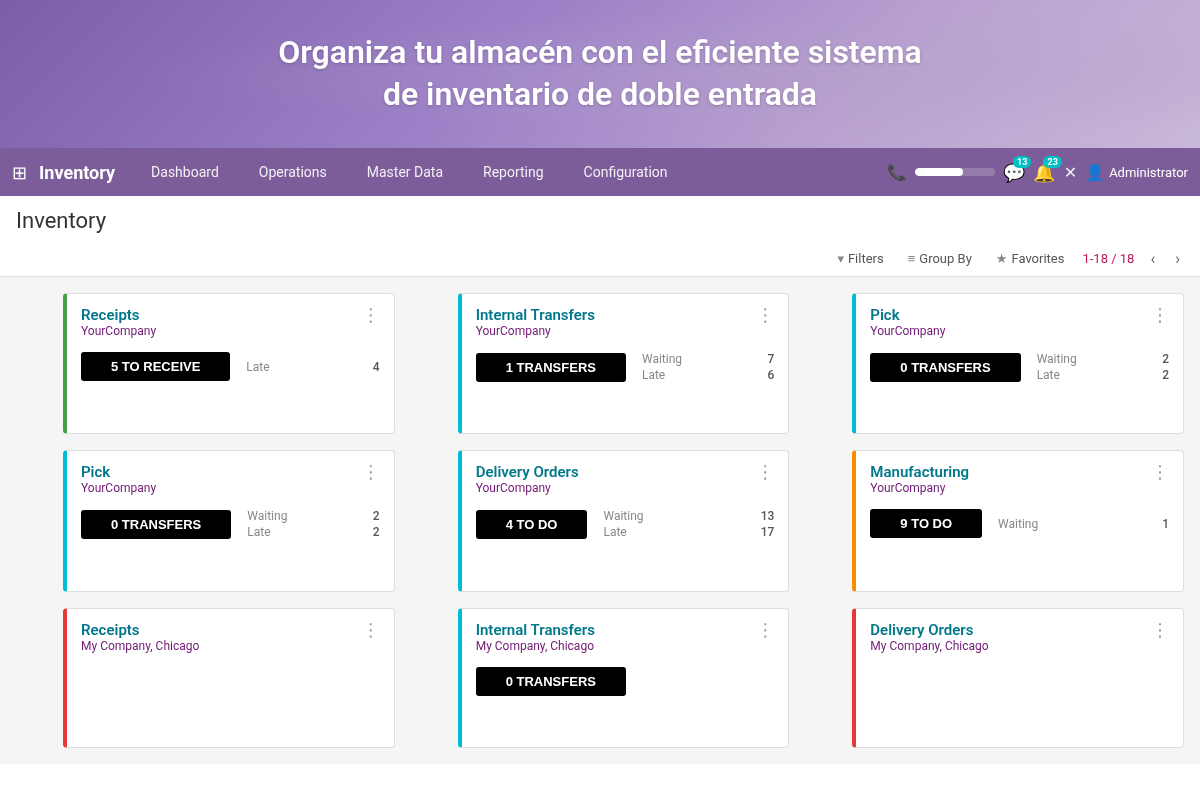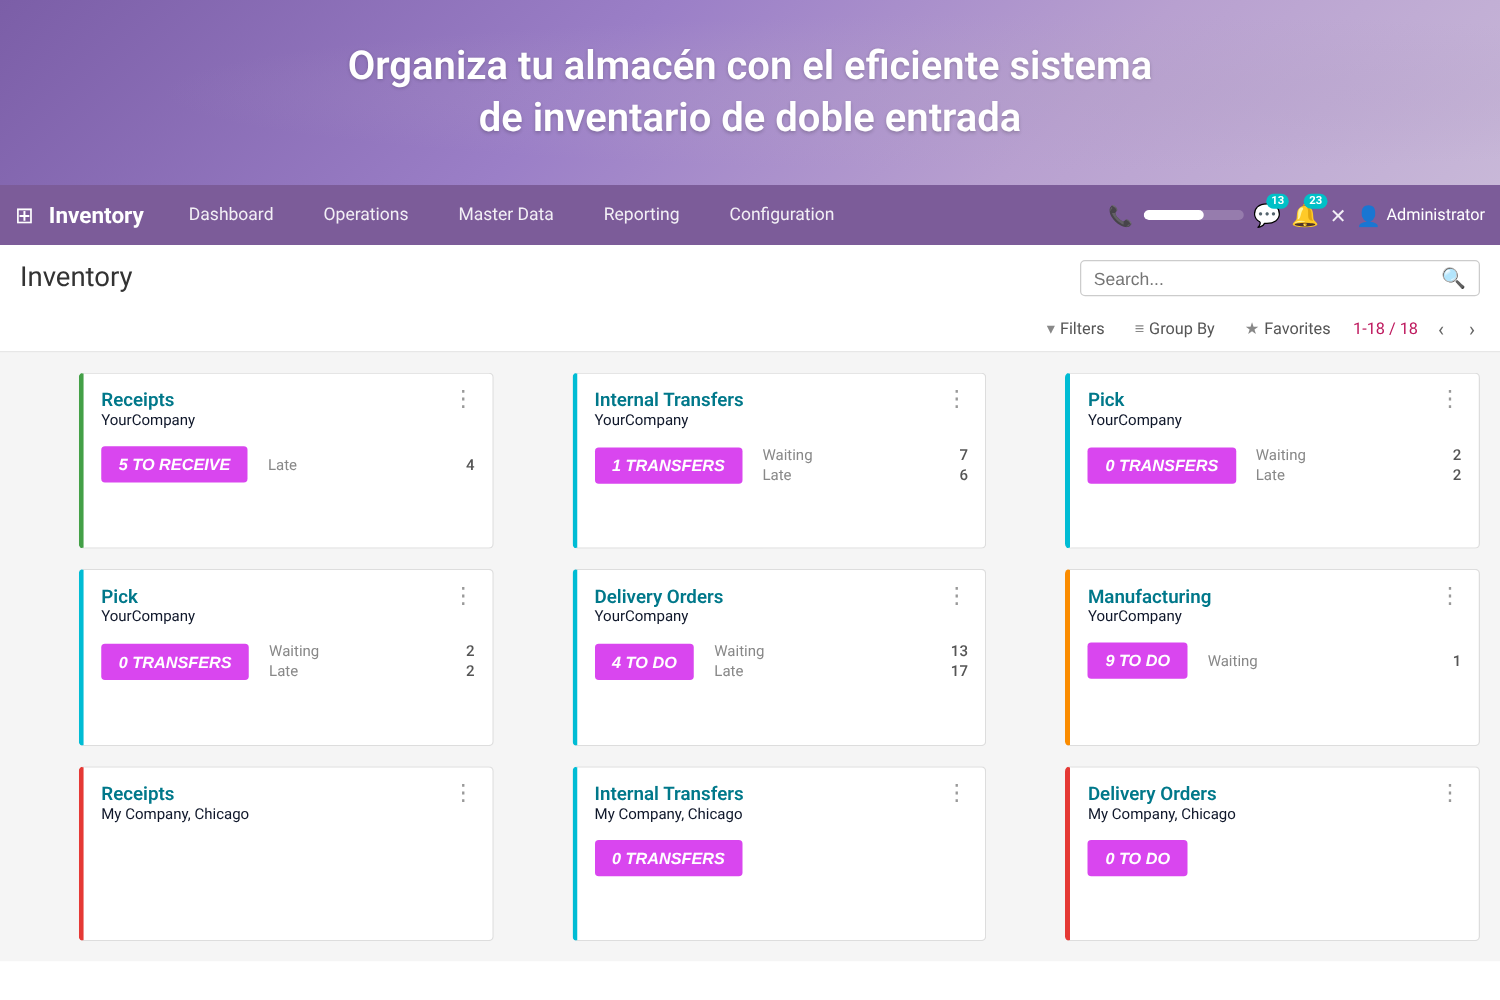--- a/index.html
+++ b/index.html
@@ -217,39 +217,38 @@
       cursor: pointer;
     }
     .card-menu {
       color: #999;
       font-size: 18px;
       cursor: pointer;
       line-height: 1;
     }
     .card-subtitle {
       font-size: 12px;
-      color: #0f172a;
+      color: #701a75;
       margin-bottom: 10px;
     }
     .card-body {
       display: flex;
       align-items: center;
       gap: 16px;
     }
     .card-action-btn {
-      background: #d946ef;
+      background: #000000;
       color: white;
       border: none;
       border-radius: 3px;
-      padding: 7px 14px;
+      padding: 7px 30px;
       font-size: 13px;
       font-weight: 600;
       cursor: pointer;
       white-space: nowrap;
-      font-style: italic;
     }
     .card-stats {
       display: flex;
       flex-direction: column;
       gap: 2px;
       flex: 1;
     }
     .stat-row {
       display: flex;
       justify-content: space-between;
@@ -293,24 +292,20 @@
     <div class="nav-user">
       <span class="nav-user-icon">👤</span>
       <span>Administrator</span>
     </div>
   </div>
 </nav>
 
 <div class="page-header">
   <div class="page-title-row">
     <h1 class="page-title">Inventory</h1>
-    <div class="search-bar">
-      <input class="search-input" type="text" placeholder="Search..." style="">
-      <span class="search-icon">🔍</span>
-    </div>
   </div>
   <div class="toolbar">
     <div class="toolbar-btn">
       <span class="toolbar-icon">▾</span>
       <span>Filters</span>
     </div>
     <div class="toolbar-btn">
       <span class="toolbar-icon">≡</span>
       <span>Group By</span>
     </div>
@@ -472,18 +467,14 @@
     </div>
   </div>
     <div class="card red-border">
     <div class="card-header">
       <div>
         <div class="card-title">Delivery Orders</div>
         <div class="card-subtitle">My Company, Chicago</div>
       </div>
       <span class="card-menu">⋮</span>
     </div>
-    <div class="card-body">
-      <button class="card-action-btn">0 TO DO</button>
-      <div class="card-stats"></div>
-    </div>
   </div>
   </div>
 
 </body></html>

